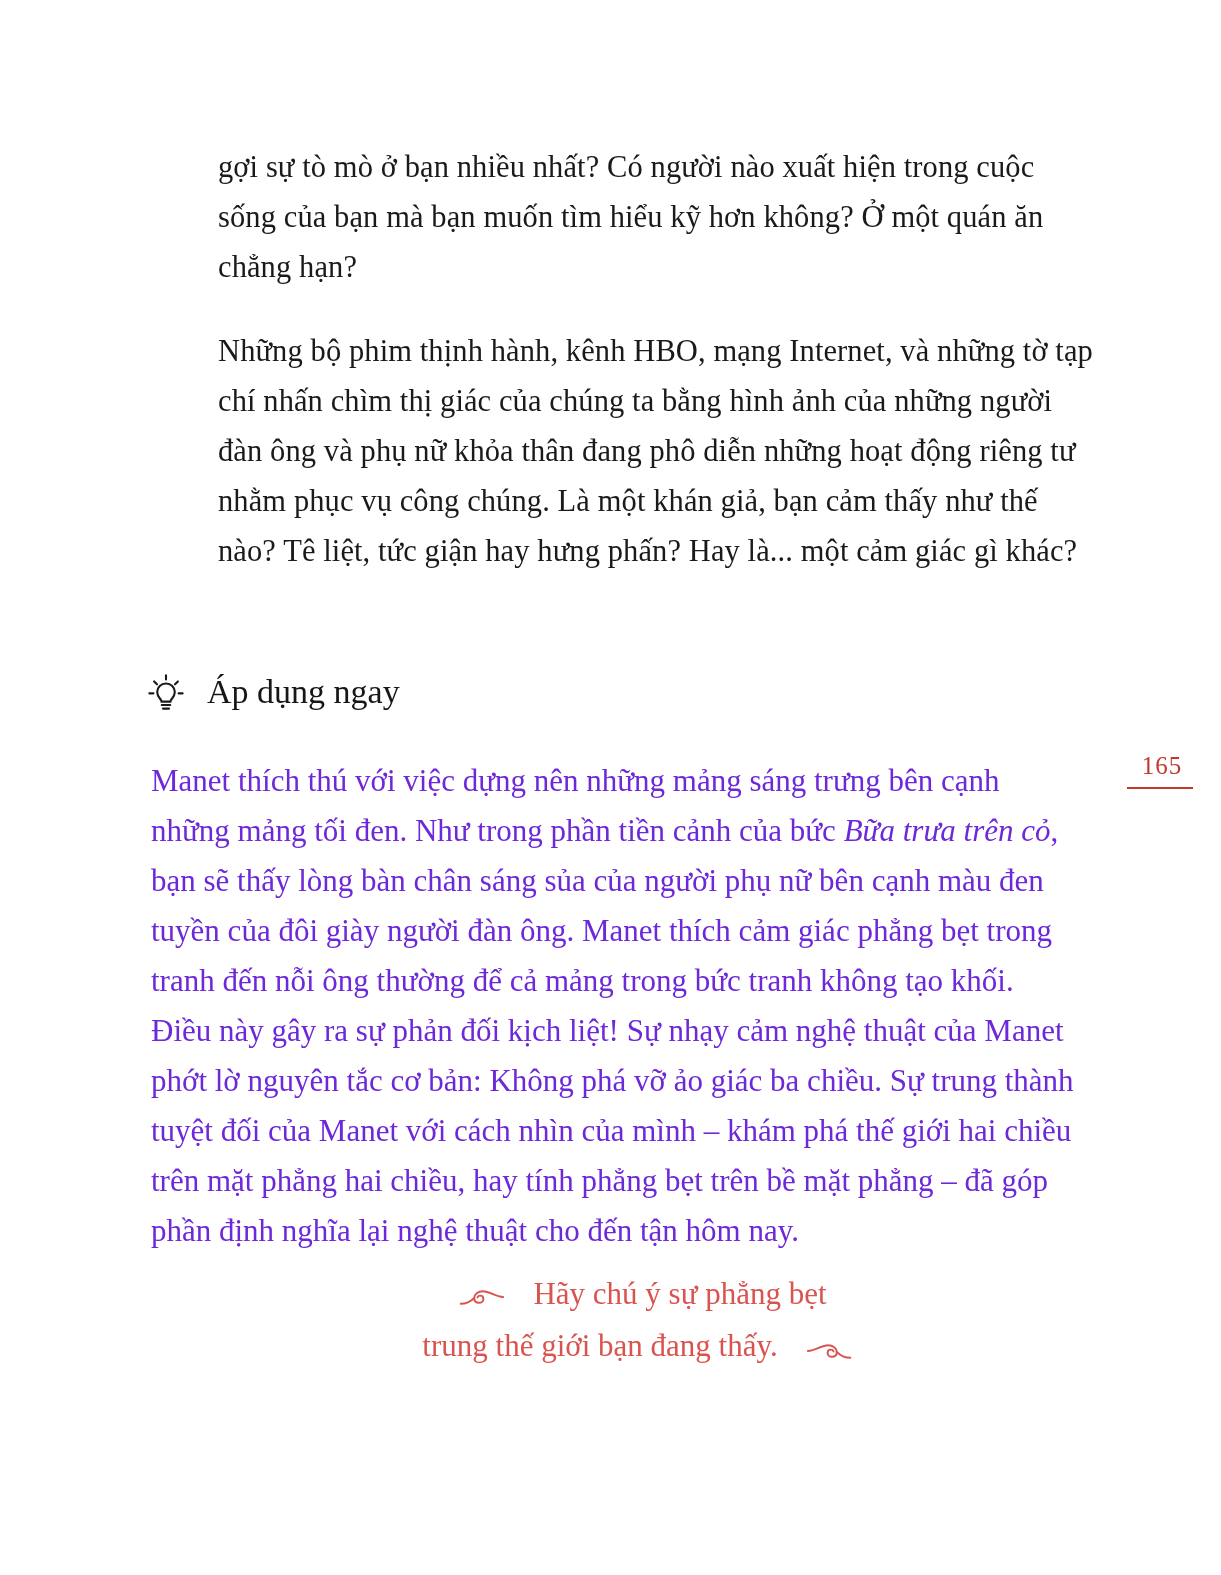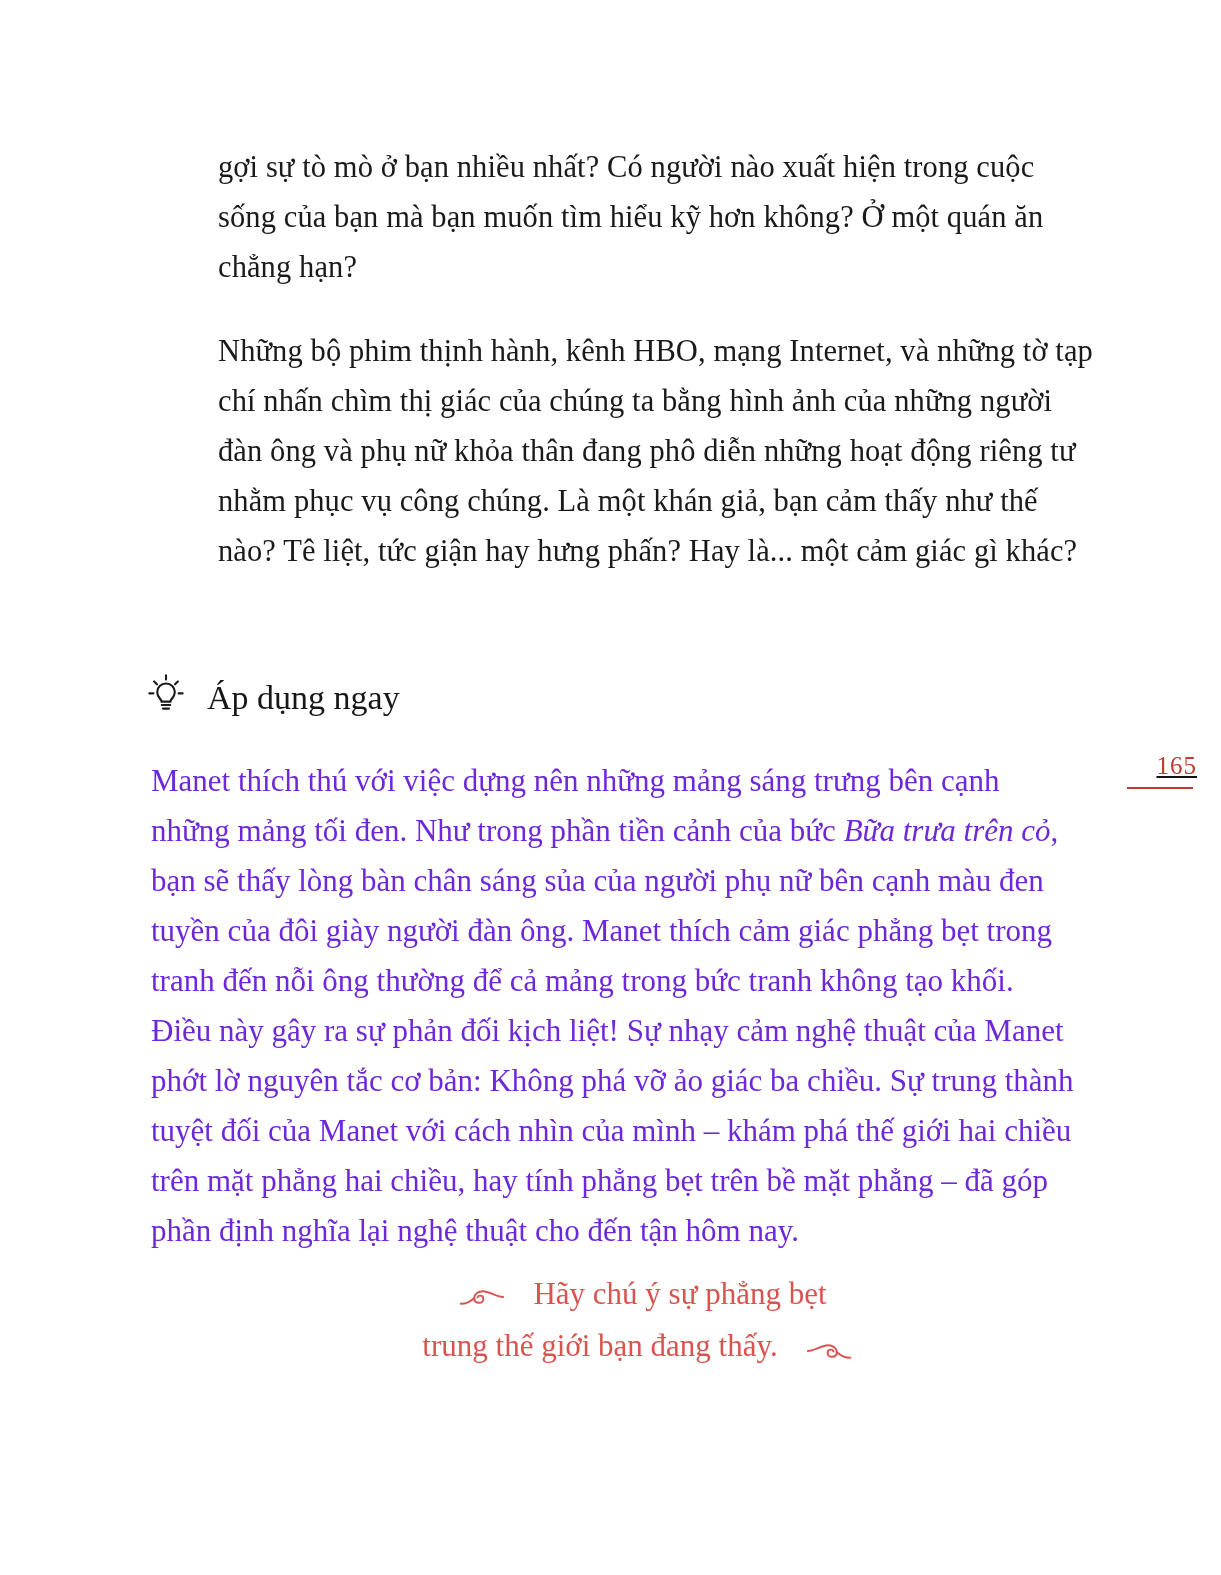--- a/index.html
+++ b/index.html
@@ -35,21 +35,21 @@
     margin: 0 0 34px 0;
     letter-spacing: 0.1px;
   }
 
   
   .section-head {
     position: absolute;
     left: 143px;
     top: 672px;
     display: flex;
-    align-items: flex-end;
+    align-items: flex-start;
     gap: 18px;
   }
   .bulb-icon {
     width: 46px;
     height: 46px;
     display: block;
     flex: none;
   }
   .section-title {
     font-size: 34px;
@@ -75,22 +75,21 @@
   .body-para em {
     font-style: italic;
   }
 
   
   .folio {
     position: absolute;
     left: 1127px;
     top: 752px;
     width: 70px;
-    text-align: right;
-    text-decoration: underline;
+    text-align: center;
   }
   .folio-num {
     font-size: 25px;
     color: #c0392f;
     letter-spacing: 1px;
     display: block;
   }
   .folio-rule {
     display: block;
     width: 66px;

